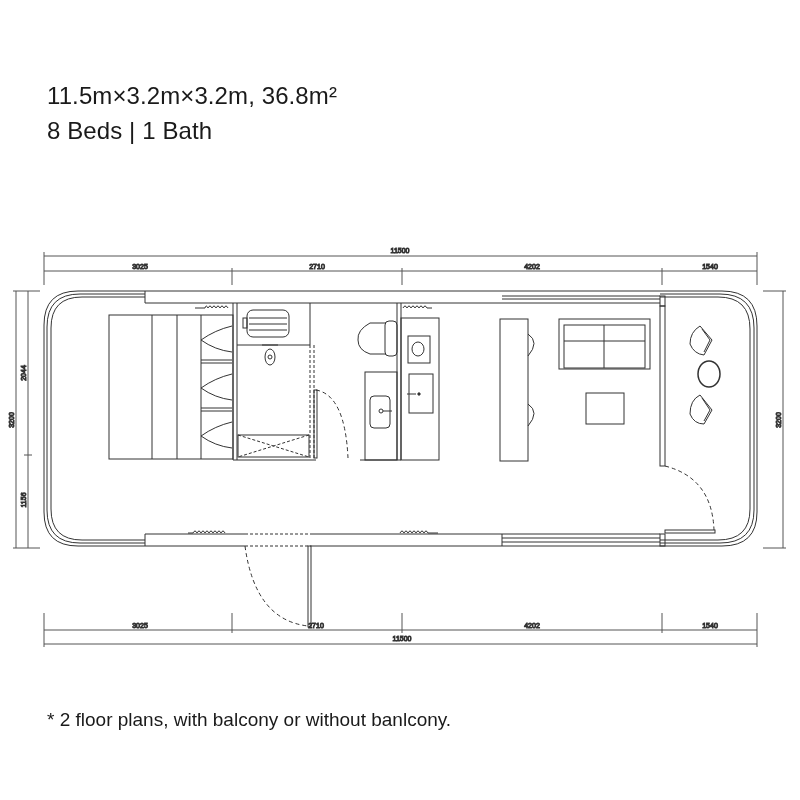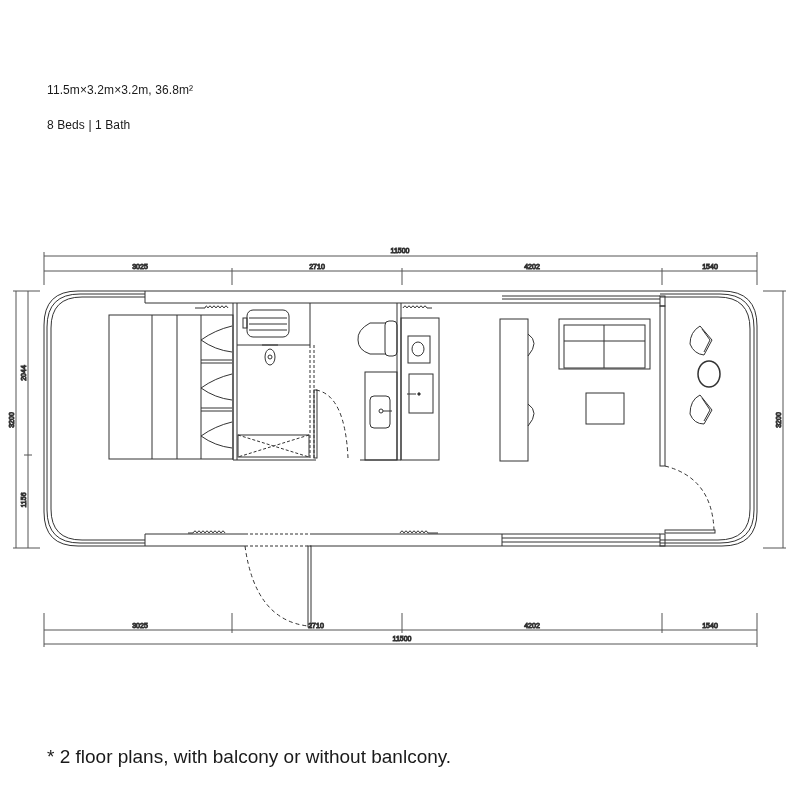--- a/index.html
+++ b/index.html
@@ -1,21 +1,21 @@
 <!DOCTYPE html>
 <html><head>
   <meta charset="utf-8">
   <style>
     html, body { margin: 0; padding: 0; background: #ffffff; }
     body { width: 800px; height: 800px; position: relative; overflow: hidden;
            font-family: "Liberation Sans", "DejaVu Sans", sans-serif; color: #1a1a1a; }
-    .spec { position: absolute; left: 47px; font-size: 12px; line-height: 1; letter-spacing: 0.1px; }
+    .spec { position: absolute; left: 47px; font-size: 24px; line-height: 1; letter-spacing: 0.1px; }
     #spec-dims { top: 84px; }
     #spec-rooms { top: 119px; }
-    #footnote { position: absolute; left: 47px; top: 710px; font-size: 19px; line-height: 1; margin-top: 37px; }
+    #footnote { position: absolute; left: 47px; top: 710px; font-size: 19px; line-height: 1; }
     #plan { position: absolute; left: 0; top: 0; }
     .dimtxt { font-family: "Liberation Sans", sans-serif; font-size: 7px; fill: #888; }
   </style>
 </head>
 <body>
 
 <div class="spec" id="spec-dims">11.5m×3.2m×3.2m, 36.8m²</div>
 <div class="spec" id="spec-rooms">8 Beds | 1 Bath</div>
 
 <svg id="plan" width="800" height="800" viewBox="0 0 800 800" fill="none" stroke="#333" stroke-width="1">

